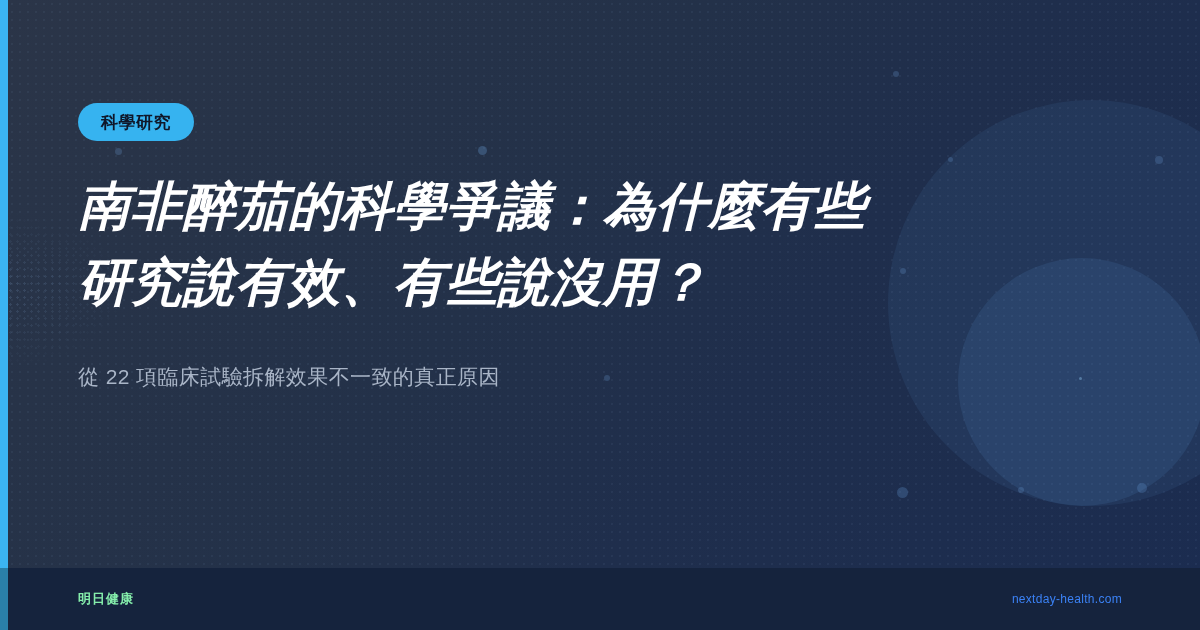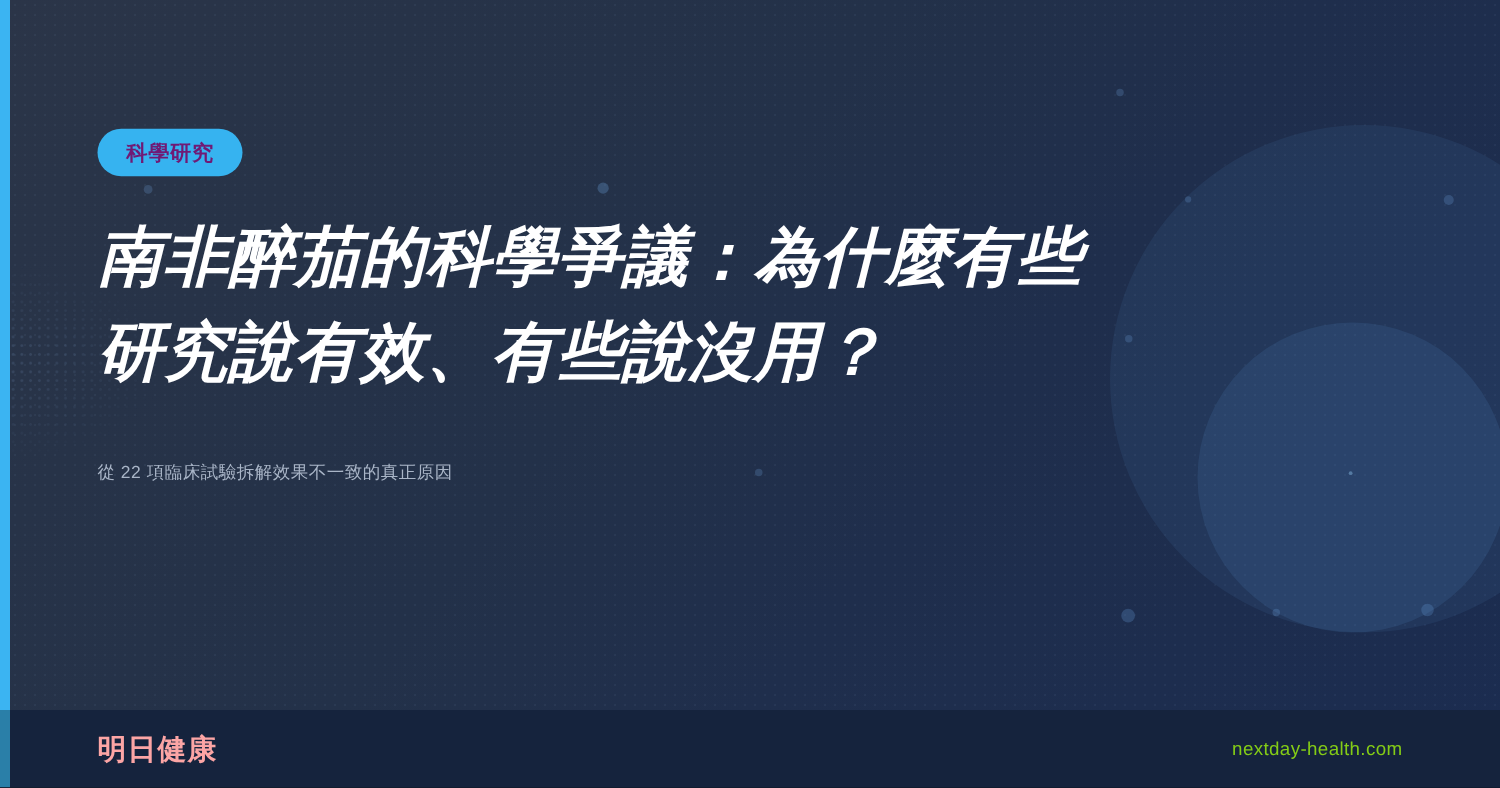--- a/index.html
+++ b/index.html
@@ -119,21 +119,21 @@
     position: absolute;
     top: 103px;
     left: 0;
     display: inline-flex;
     align-items: center;
     justify-content: center;
     height: 38px;
     padding: 0 23px;
     border-radius: 19px;
     background: #36b3f0;
-    color: #701a75;
+    color: #0f172a;
     font-size: 17px;
     font-weight: bold;
     letter-spacing: 0.5px;
     white-space: nowrap;
   }
 
   .title {
     position: absolute;
     top: 168px;
     left: 0;
@@ -145,21 +145,21 @@
     letter-spacing: 0.5px;
     font-style: italic;
   }
 
   .subtitle {
     position: absolute;
     top: 362px;
     left: 0;
     width: 760px;
     color: #a9b5c7;
-    font-size: 14px;
+    font-size: 21px;
     font-weight: normal;
     line-height: 30px;
     letter-spacing: 0.4px;
   }
 
   
   .footer {
     position: absolute;
     left: 0;
     bottom: 0;
@@ -172,29 +172,29 @@
   .footer-inner {
     position: absolute;
     inset: 0;
     display: flex;
     align-items: center;
     justify-content: space-between;
     padding: 0 78px 0 78px;
   }
 
   .footer-brand {
-    color: #fca5a5;
-    font-size: 23px;
+    color: #86efac;
+    font-size: 13px;
     font-weight: bold;
     letter-spacing: 1px;
   }
 
   .footer-url {
-    color: #84cc16;
-    font-size: 15px;
+    color: #3b82f6;
+    font-size: 12px;
     font-weight: normal;
     letter-spacing: 0.3px;
   }
 </style>
 </head>
 <body>
 
 <div class="card">
 
   <div class="dot-grid"></div>

